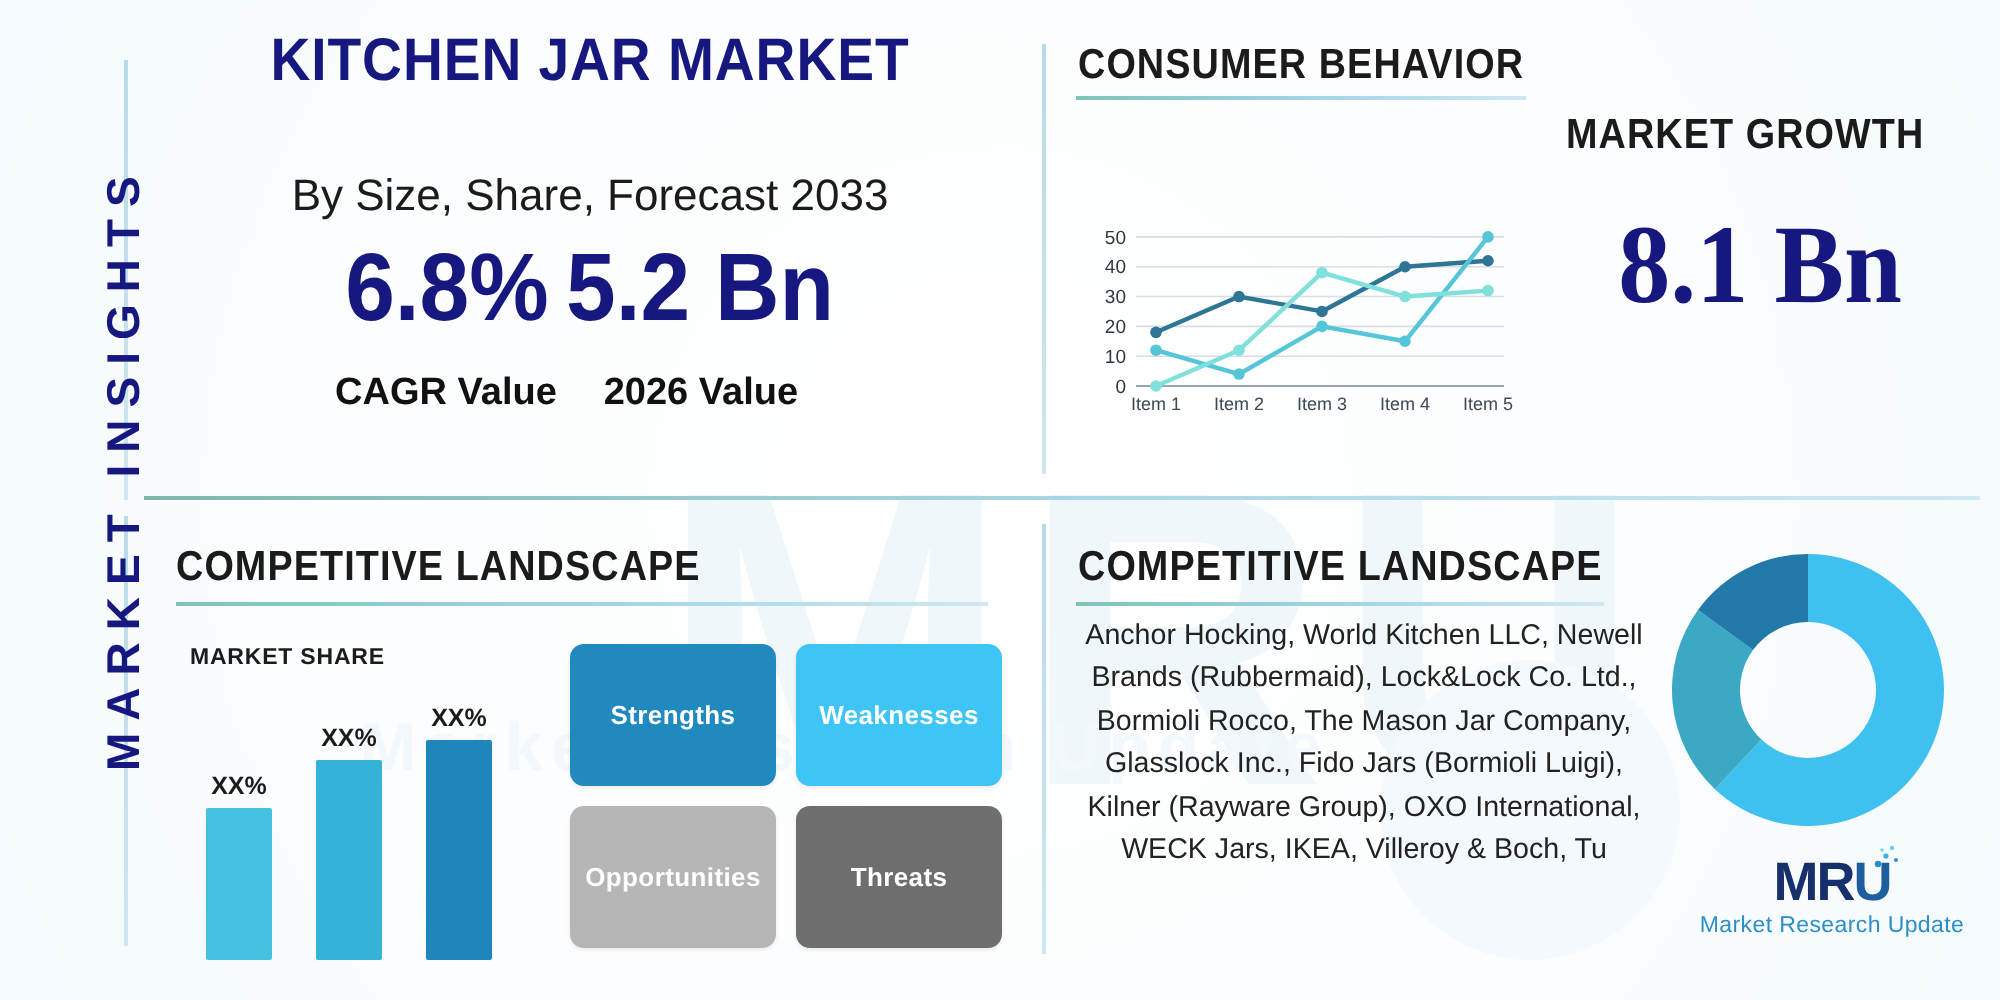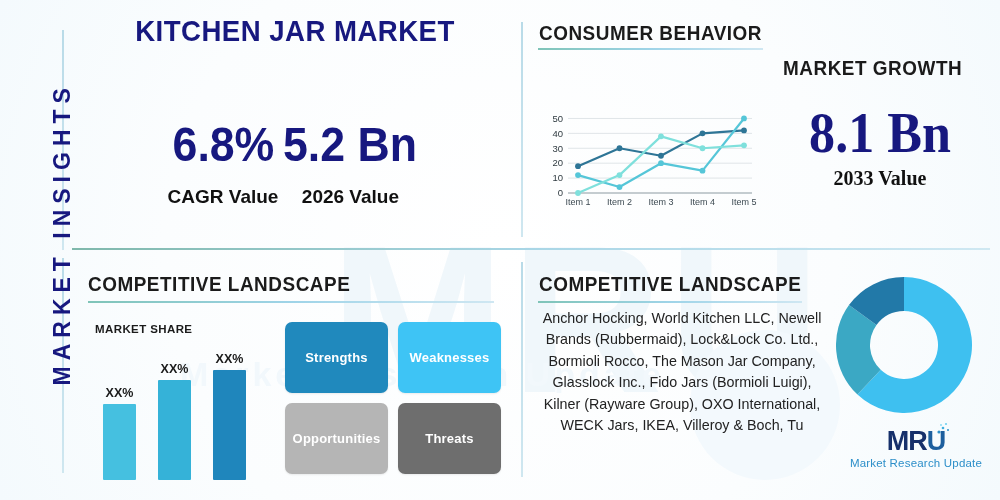--- a/index.html
+++ b/index.html
@@ -203,20 +203,21 @@
 
   <div class="side-label">MARKET INSIGHTS</div>
 
   <div class="vline" style="left:62px;top:30px;height:220px;"></div>
   <div class="vline" style="left:62px;top:258px;height:215px;"></div>
   <div class="vline" style="left:521px;top:22px;height:215px;"></div>
   <div class="vline" style="left:521px;top:262px;height:215px;"></div>
   <div class="hline" style="left:72px;top:248px;width:918px;"></div>
 
   <div class="main-title">KITCHEN JAR MARKET</div>
+  <div class="subtitle">By Size, Share, Forecast 2033</div>
 
   <div class="stat-row">
     <div class="stat">
       <div class="stat-val">6.8%</div>
       <div class="stat-lbl">CAGR Value</div>
     </div>
     <div class="stat">
       <div class="stat-val">5.2 Bn</div>
       <div class="stat-lbl">2026 Value</div>
     </div>
@@ -271,21 +272,20 @@
           <text x="79.5" y="110" text-anchor="middle" class="axis-txt">Item 2</text>
           <text x="121" y="110" text-anchor="middle" class="axis-txt">Item 3</text>
           <text x="162.5" y="110" text-anchor="middle" class="axis-txt">Item 4</text>
           <text x="204" y="110" text-anchor="middle" class="axis-txt">Item 5</text>
         </g>
     </svg>
   </div>
 
   <div class="big-stat">
     <div class="big-val">8.1 Bn</div>
-    <div class="big-lbl">2033 Value</div>
   </div>
 
   <div class="sec-head" style="left:88px;top:272px;">COMPETITIVE LANDSCAPE</div>
   <div class="sec-rule" style="left:88px;top:301px;width:406px;"></div>
 
   <div class="bars-wrap">
     <div class="bars-title">MARKET SHARE</div>
     <div class="bars" id="bars-container">
         <div class="bar-col">
           <div class="bar-lbl">XX%</div>

